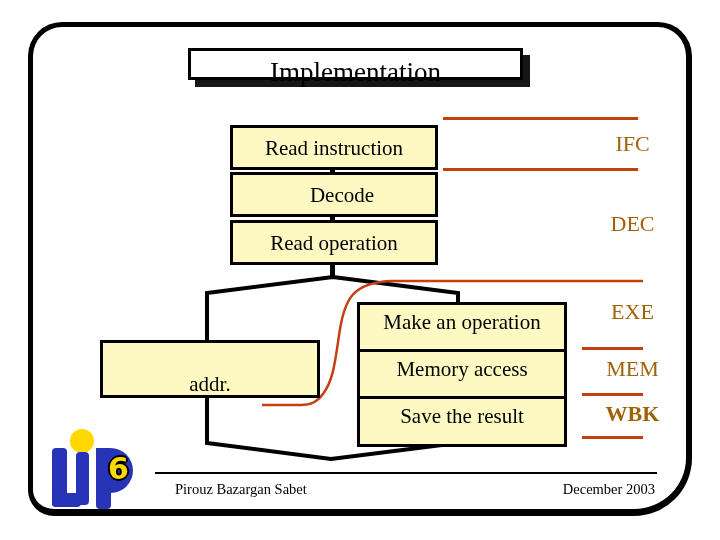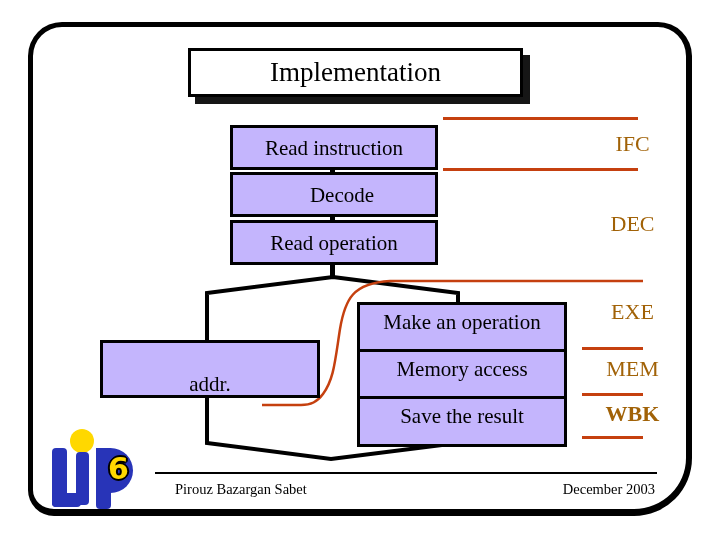--- a/index.html
+++ b/index.html
@@ -15,30 +15,30 @@
   .frame{
     left:28px;top:22px;width:664px;height:494px;
     border:5px solid #000;
     border-right-width:6px;border-bottom-width:7px;
     border-radius:34px 34px 58px 26px;
     background:transparent;z-index:0;
   }
 
   
   .title-box{
-    left:188px;top:48px;width:335px;height:49px;
+    left:188px;top:48px;width:335px;height:32px;
     border:3px solid #000;background:#fff;
     box-shadow:7px 7px 0 #161616;
     text-align:center;font-size:27px;line-height:43px;
     z-index:2;
   }
 
   
   .stage{
-    border:3px solid #000;background:#c4b5fd;text-align:center;
+    border:3px solid #000;background:#fef9c3;text-align:center;
     font-size:21px;z-index:2;
   }
   .stage.top{left:230px;width:208px;height:45px;line-height:40px;}
   .stage.right{left:357px;width:210px;height:51px;line-height:35px;}
   .stage.left-big{
     left:100px;top:340px;width:220px;height:58px;
     line-height:26px;padding-top:2px;
   }
 
   

